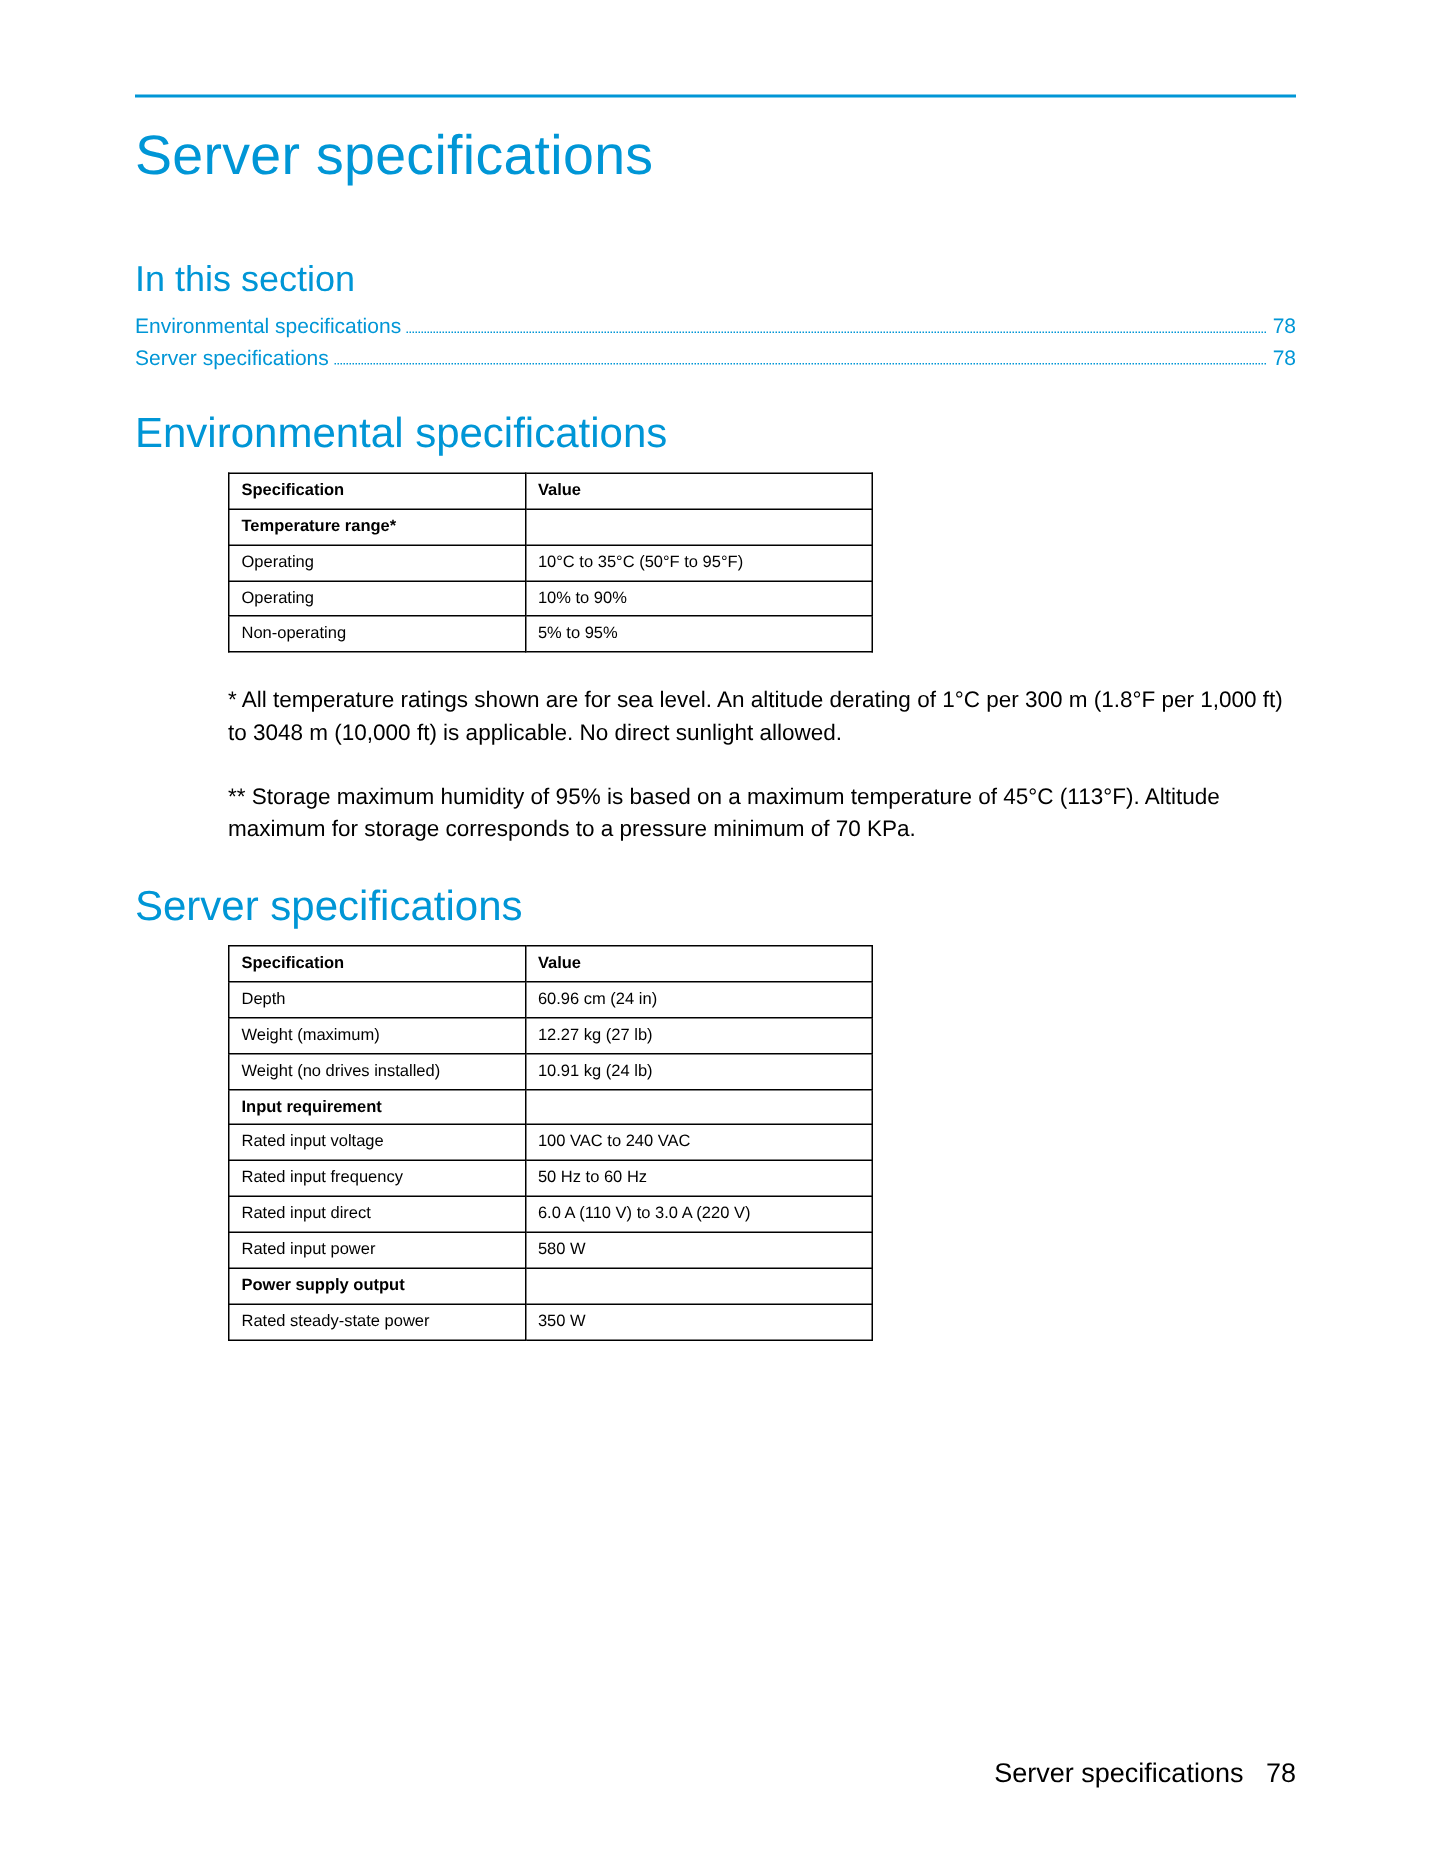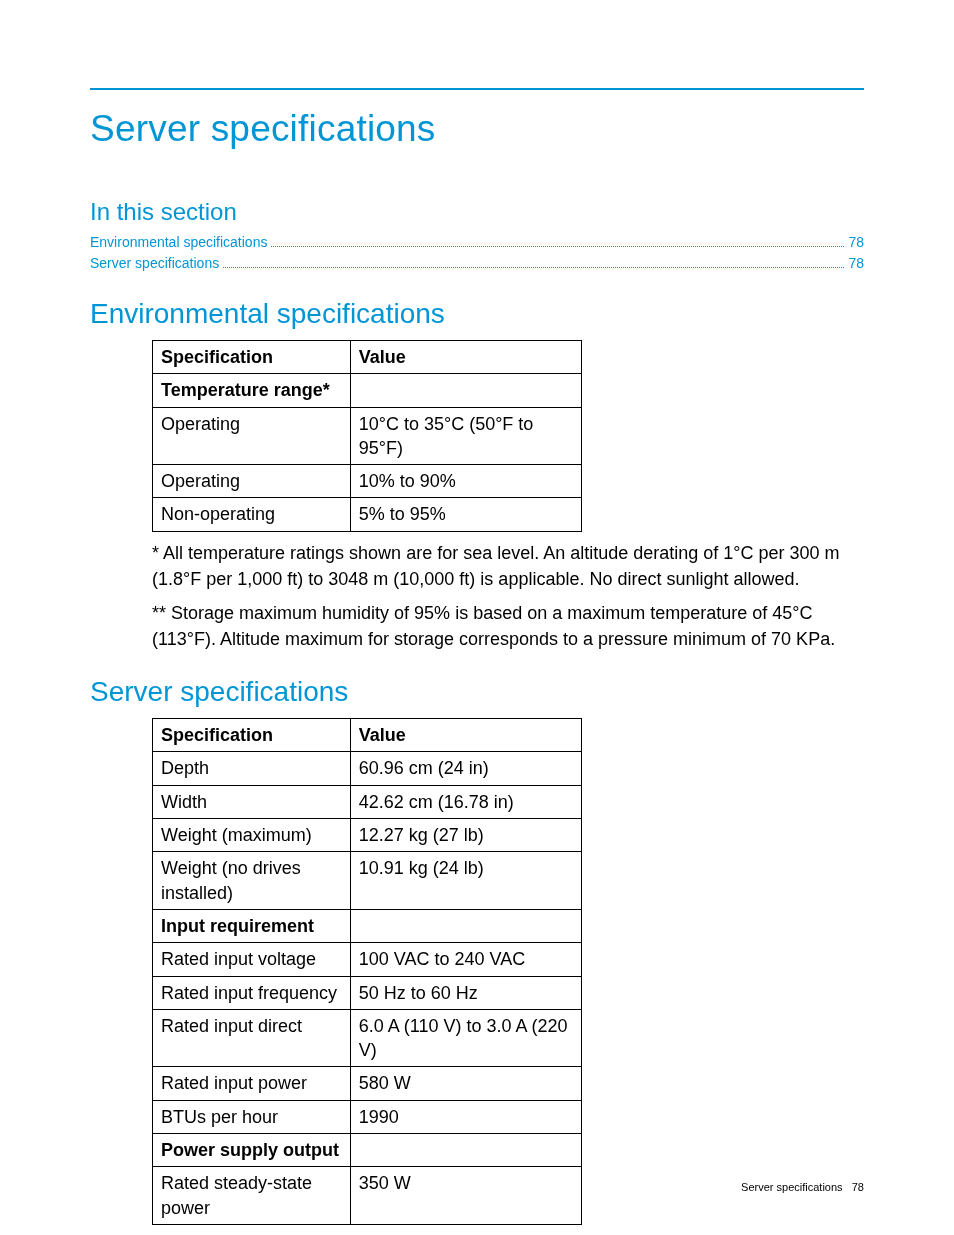--- a/index.html
+++ b/index.html
@@ -6,21 +6,21 @@
     margin: 0;
     padding: 0;
     background: #fff;
     font-family: "Futura", "Trebuchet MS", Arial, sans-serif;
     color: #000;
   }
   .page {
     width: 954px;
     height: 1235px;
     box-sizing: border-box;
-    padding: 88px 90px 40px 90px;
+    padding: 63px 90px 40px 90px;
     position: relative;
   }
   .top-rule {
     border-top: 2px solid #0096d6;
     height: 0;
     margin-bottom: 18px;
   }
   h1.page-title {
     font-weight: 300;
     font-size: 37px;
@@ -62,45 +62,45 @@
   .toc-page {
     white-space: nowrap;
   }
   .indent-block {
     margin-left: 62px;
     margin-right: 0;
   }
   table.spec {
     border-collapse: collapse;
     width: 430px;
-    font-size: 18px;
+    font-size: 11px;
   }
   table.spec th, table.spec td {
     border: 1px solid #000;
     padding: 4px 8px;
     text-align: left;
     vertical-align: top;
     line-height: 1.35;
   }
   table.spec th {
     font-weight: 700;
   }
   table.spec col.c1 { width: 198px; }
   table.spec col.c2 { width: 232px; }
   .bold { font-weight: 700; }
   .footnote {
-    font-size: 18px;
+    font-size: 15px;
     line-height: 1.45;
-    margin-top: 8px;
+    margin-top: 21px;
   }
   .page-footer {
     position: absolute;
     right: 90px;
     bottom: 42px;
-    font-size: 11px;
+    font-size: 18px;
   }
 </style>
 </head>
 <body>
 
 <div class="page">
 
   <div class="top-rule"></div>
 
   <h1 class="page-title">Server specifications</h1>
@@ -167,24 +167,20 @@
       <tbody>
           <tr>
         <th>Specification</th>
         <th>Value</th>
       </tr>
       <tr>
             <td>Depth</td>
             <td>60.96 cm (24 in)</td>
           </tr>
       <tr>
-            <td>Width</td>
-            <td>42.62 cm (16.78 in)</td>
-          </tr>
-      <tr>
             <td>Weight (maximum)</td>
             <td>12.27 kg (27 lb)</td>
           </tr>
       <tr>
             <td>Weight (no drives installed)</td>
             <td>10.91 kg (24 lb)</td>
           </tr>
       <tr>
             <td class="bold">Input requirement</td>
             <td></td>
@@ -199,24 +195,20 @@
           </tr>
       <tr>
             <td>Rated input direct</td>
             <td>6.0 A (110 V) to 3.0 A (220 V)</td>
           </tr>
       <tr>
             <td>Rated input power</td>
             <td>580 W</td>
           </tr>
       <tr>
-            <td>BTUs per hour</td>
-            <td>1990</td>
-          </tr>
-      <tr>
             <td class="bold">Power supply output</td>
             <td></td>
           </tr>
       <tr>
             <td>Rated steady-state power</td>
             <td>350 W</td>
           </tr>
     </tbody>
       </table>
   </div>

